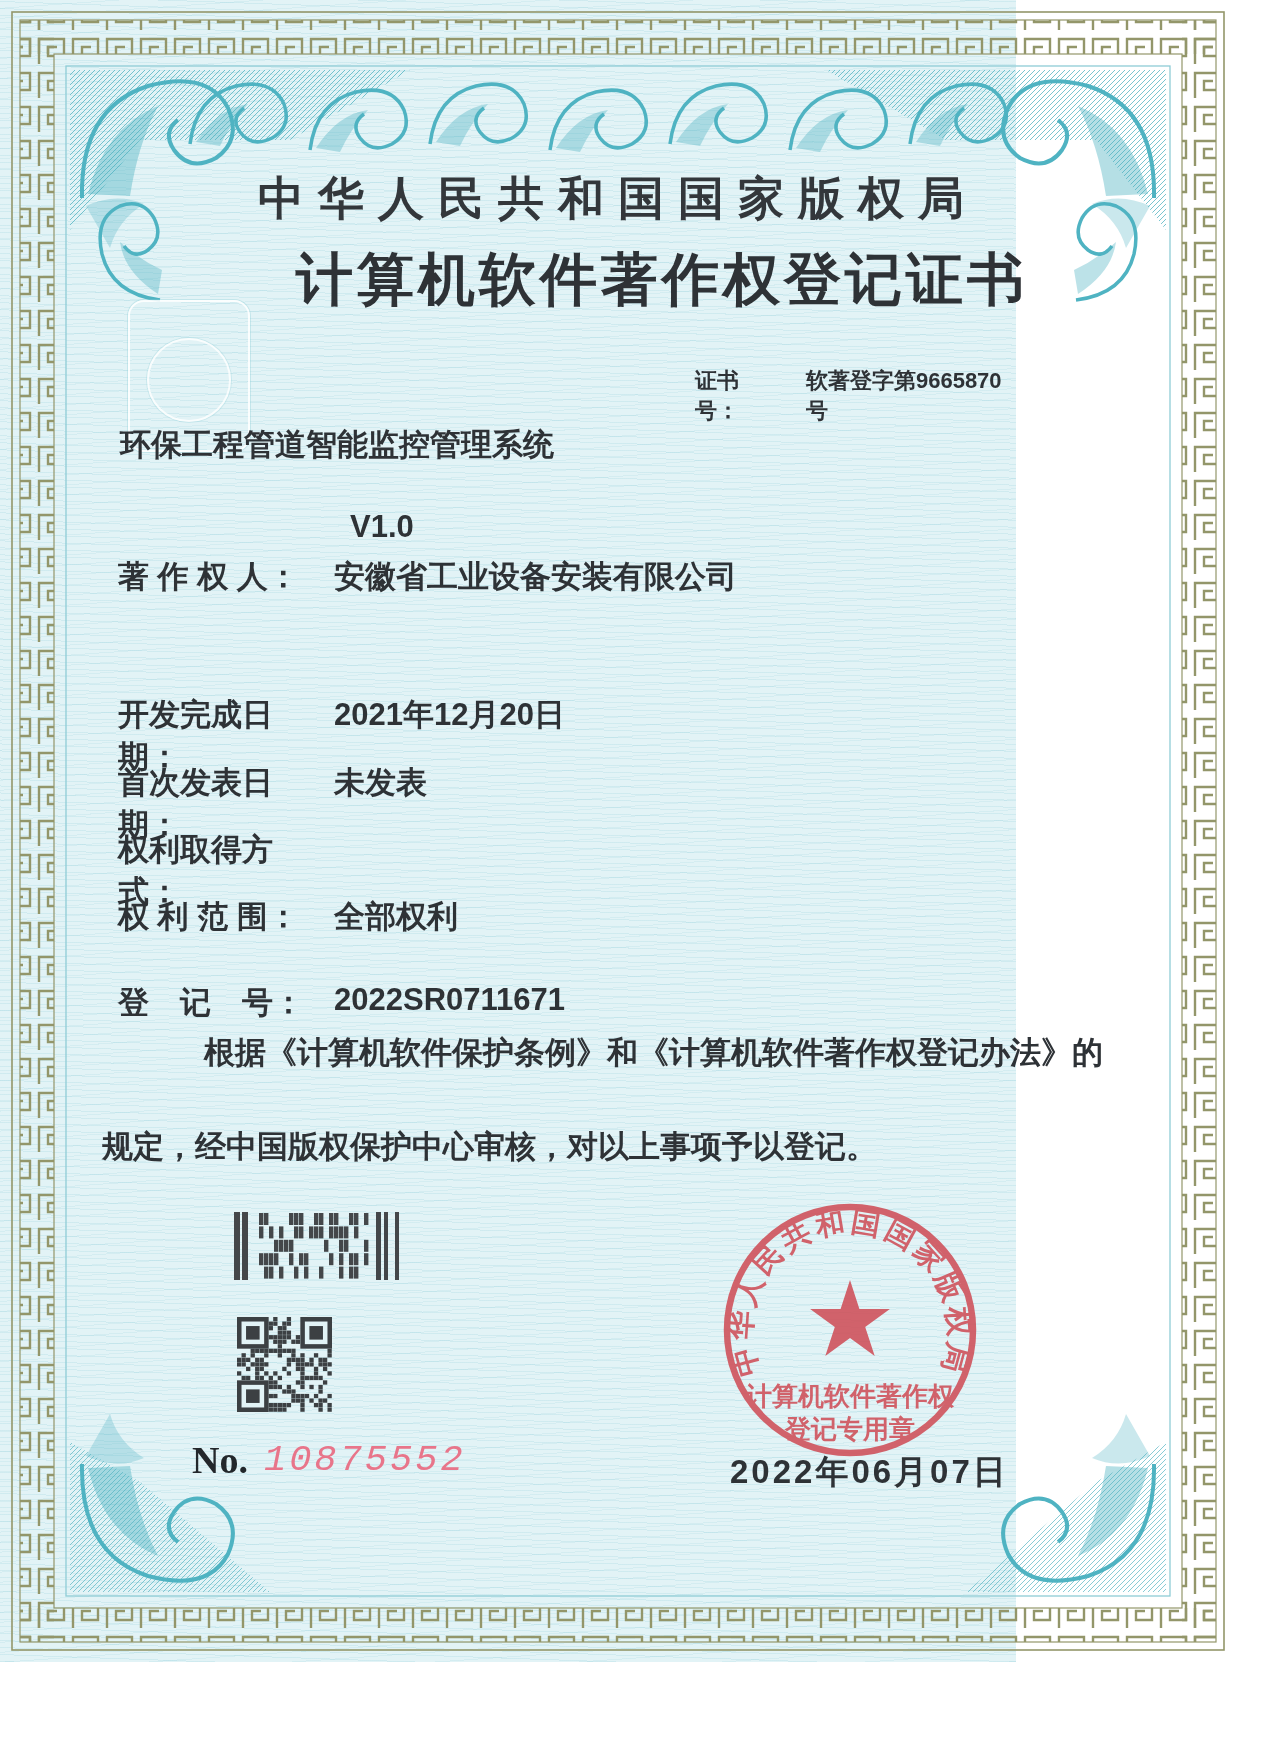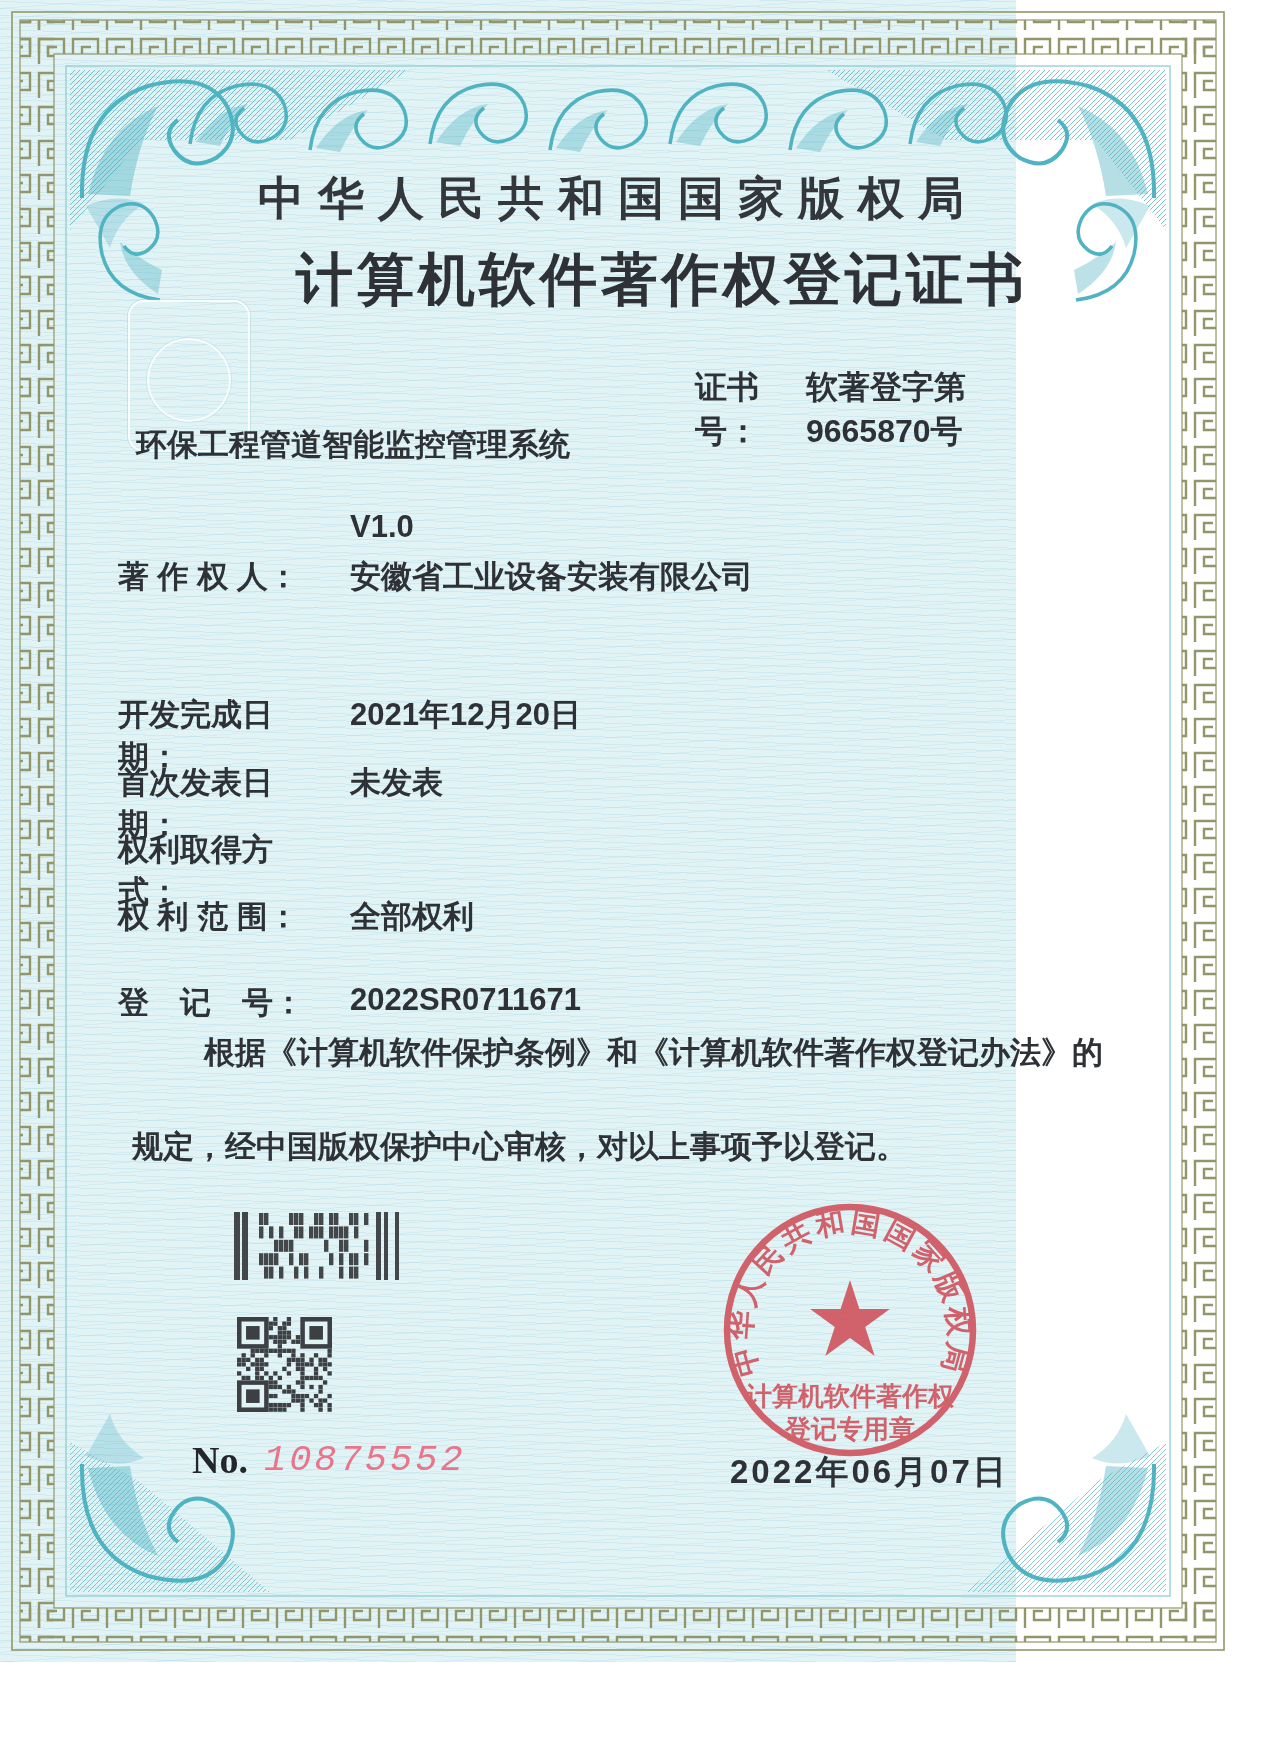--- a/index.html
+++ b/index.html
@@ -20,25 +20,25 @@
     font-family:"Liberation Serif",serif;font-weight:bold;
     font-size:46px;letter-spacing:14px;color:#33373b;
   }
   .title2{
     position:absolute;left:0;top:242px;width:1236px;text-align:center;
     font-family:"Liberation Serif",serif;font-weight:bold;
     font-size:57px;letter-spacing:4px;color:#2e3236;margin-left:44px;
   }
   .certline{
     position:absolute;left:695px;top:366px;display:flex;gap:26px;
-    font-size:32px;font-weight:bold;color:#2e3236;
+    font-size:22px;font-weight:bold;color:#2e3236;
   }
   .frow{position:absolute;left:118px;display:flex;font-size:31px;font-weight:bold;color:#2e3236;}
   .frow .lbl{width:214px;flex:none;}
-  .frow .val{margin-left:18px;white-space:nowrap;}
+  .frow .val{margin-left:2px;white-space:nowrap;}
   .val2{position:absolute;left:350px;font-size:31px;font-weight:bold;color:#2e3236;margin-top:41px;}
   .stmt{position:absolute;font-size:31px;font-weight:bold;color:#2e3236;white-space:nowrap;}
   .serial{position:absolute;left:192px;top:1438px;display:flex;align-items:center;gap:16px;}
   .serial .no{font-family:"Liberation Serif",serif;font-weight:bold;font-size:38px;color:#23272b;}
   .serial .num{font-family:"Liberation Mono",monospace;font-size:37px;letter-spacing:3px;color:#e8758a;font-style:italic;}
   .issue-date{
     position:absolute;left:730px;top:1450px;font-size:33px;font-weight:bold;
     letter-spacing:3px;color:#2e3236;
   }
   .watermark{
@@ -160,21 +160,21 @@
     <span class="lbl">权 利 范 围：</span>
     <span class="val">全部权利</span>
   </div>
 
   <div class="frow" style="top:982px">
     <span class="lbl">登　记　号：</span>
     <span class="val">2022SR0711671</span>
   </div>
 
   <div class="stmt" style="left:204px;top:1032px">根据《计算机软件保护条例》和《计算机软件著作权登记办法》的</div>
-  <div class="stmt" style="left:132px;top:1126px">规定，经中国版权保护中心审核，对以上事项予以登记。</div>
+  <div class="stmt" style="left:102px;top:1126px">规定，经中国版权保护中心审核，对以上事项予以登记。</div>
 
   <div class="barcode-box">
     <svg id="barcode-svg" width="178" height="68" viewBox="0 0 178 68">
         <rect x="6" y="0" width="6" height="68" fill="#44474a"></rect>
         <rect x="14" y="0" width="6" height="68" fill="#44474a"></rect>
         <rect x="148" y="0" width="5" height="68" fill="#44474a"></rect>
         <rect x="156" y="0" width="4" height="68" fill="#44474a"></rect>
         <rect x="167" y="0" width="4" height="68" fill="#44474a"></rect>
         <rect x="31" y="1" width="4.4" height="12" fill="#44474a"></rect>
         <rect x="36" y="1" width="4.4" height="12" fill="#44474a"></rect>

